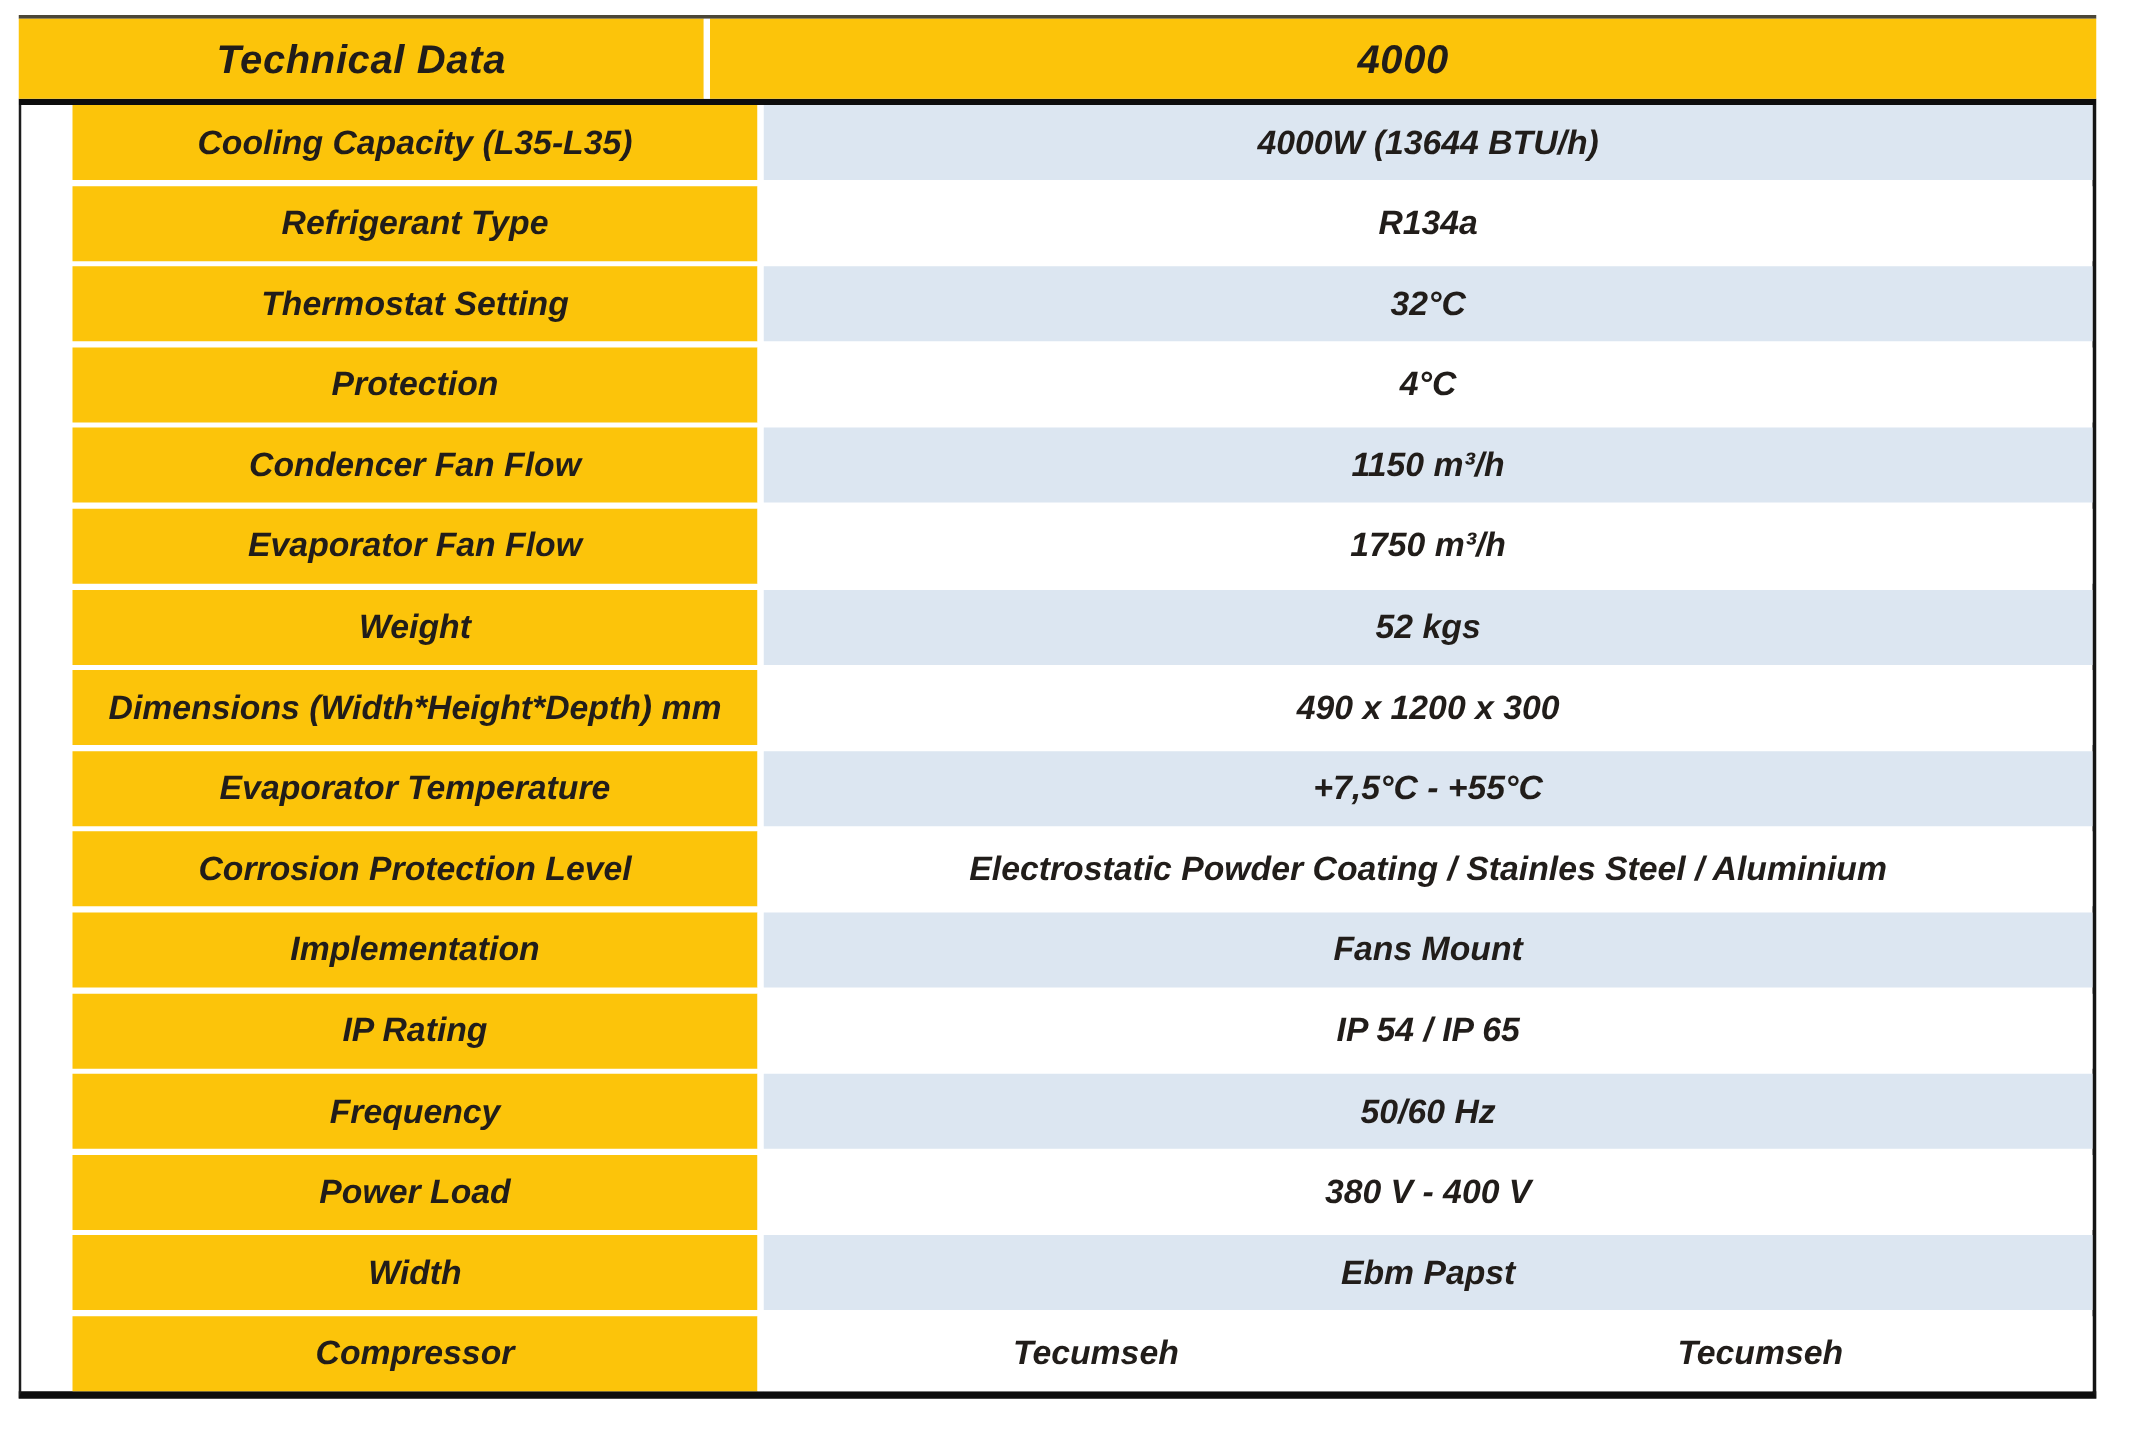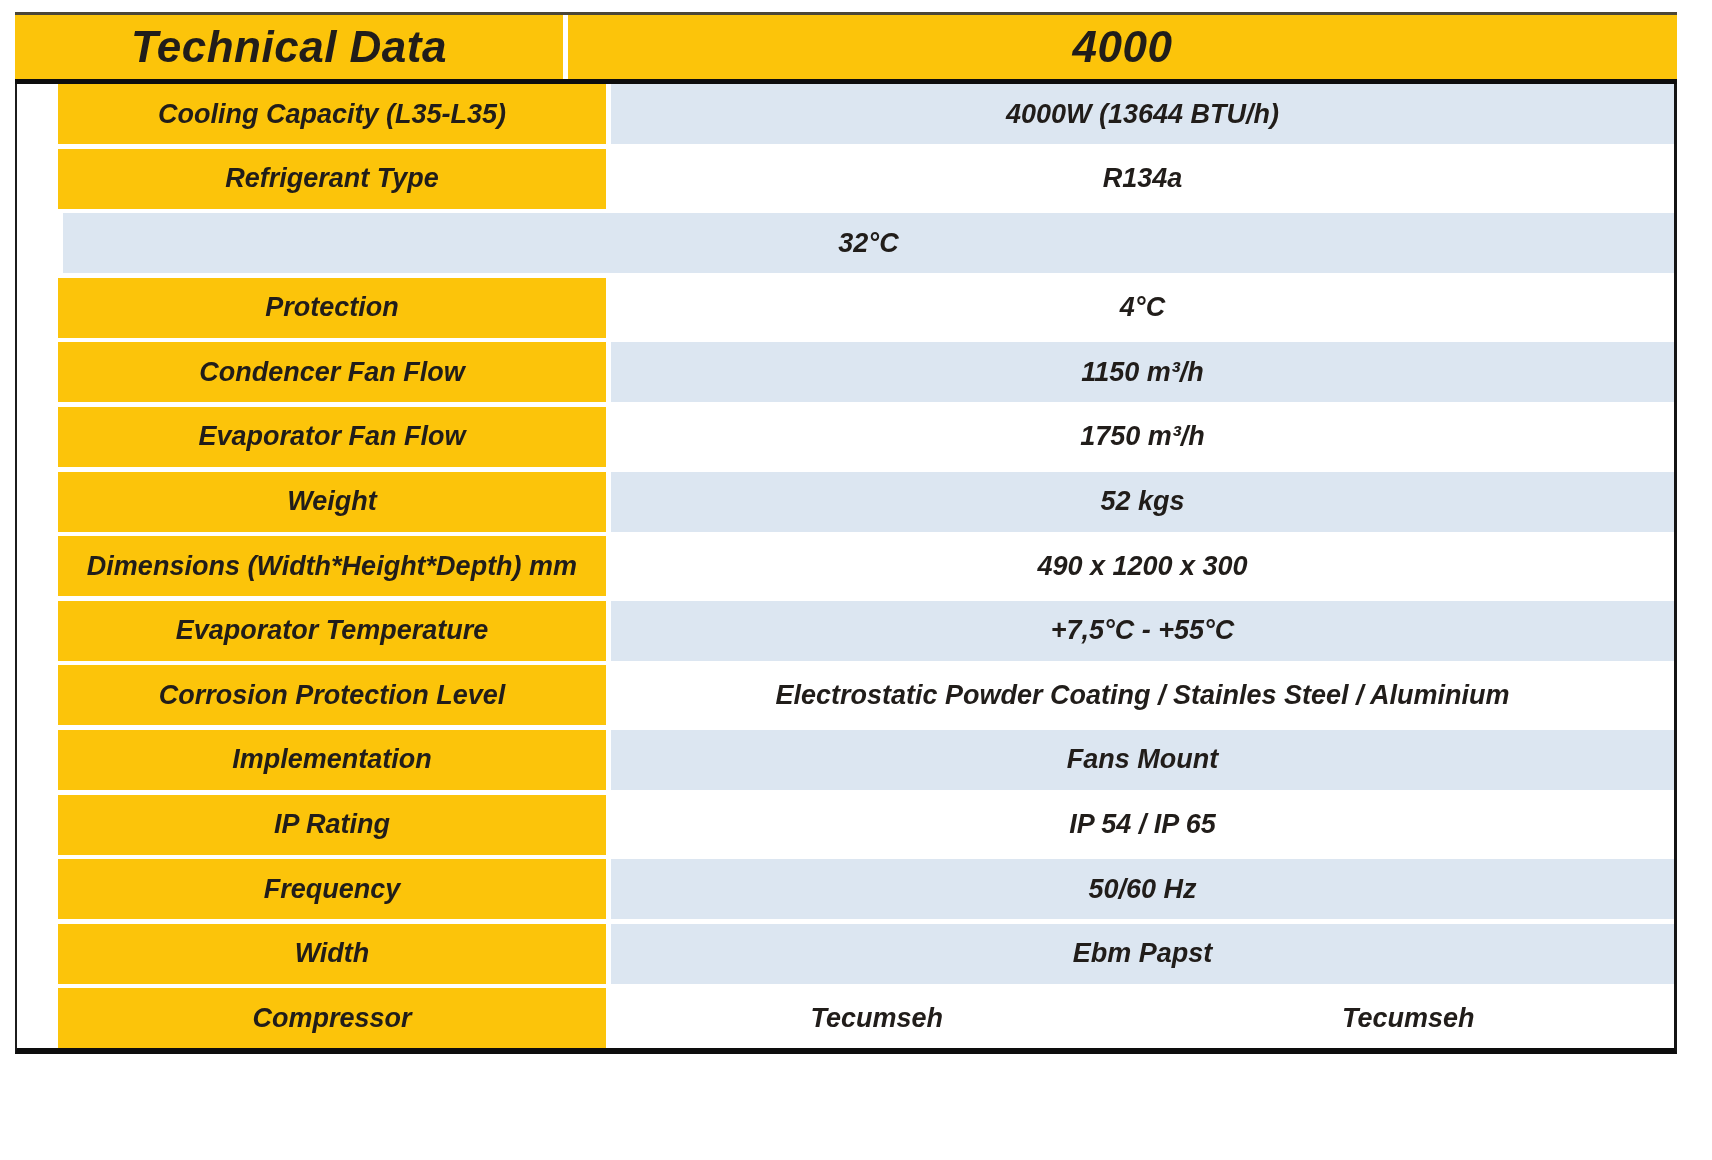--- a/index.html
+++ b/index.html
@@ -18,21 +18,21 @@
   
   .header-row{
     display:flex;
     height:64px;
     border-top:3px solid #4b4637;
   }
   .header-cell{
     background:var(--yellow);
     display:flex;align-items:center;justify-content:center;
     font-weight:bold;font-style:italic;
-    font-size:44px;
+    font-size:32px;
     color:var(--ink);
     letter-spacing:0.5px;
   }
   .header-cell.label{width:548px;}
   .header-cell.value{flex:1;}
   .header-underline{
     height:5px;
     background:#0d0d0d;
   }
   
@@ -99,20 +99,21 @@
         <div class="cell label">Cooling Capacity (L35-L35)</div>
         <div class="col-divider"></div>
         <div class="cell value">4000W (13644 BTU/h)</div>
       </div>
       <div class="row">
         <div class="cell label">Refrigerant Type</div>
         <div class="col-divider"></div>
         <div class="cell value">R134a</div>
       </div>
       <div class="row alt">
+        <div class="cell label">Thermostat Setting</div>
         <div class="col-divider"></div>
         <div class="cell value">32°C</div>
       </div>
       <div class="row">
         <div class="cell label">Protection</div>
         <div class="col-divider"></div>
         <div class="cell value">4°C</div>
       </div>
       <div class="row alt">
         <div class="cell label">Condencer Fan Flow</div>
@@ -152,20 +153,25 @@
       <div class="row">
         <div class="cell label">IP Rating</div>
         <div class="col-divider"></div>
         <div class="cell value">IP 54 / IP 65</div>
       </div>
       <div class="row alt">
         <div class="cell label">Frequency</div>
         <div class="col-divider"></div>
         <div class="cell value">50/60 Hz</div>
       </div>
+      <div class="row">
+        <div class="cell label">Power Load</div>
+        <div class="col-divider"></div>
+        <div class="cell value">380 V - 400 V</div>
+      </div>
       <div class="row alt">
         <div class="cell label">Width</div>
         <div class="col-divider"></div>
         <div class="cell value">Ebm Papst</div>
       </div>
       <div class="row">
         <div class="cell label">Compressor</div>
         <div class="col-divider"></div>
         <div class="cell value">
           <div class="value-split">

